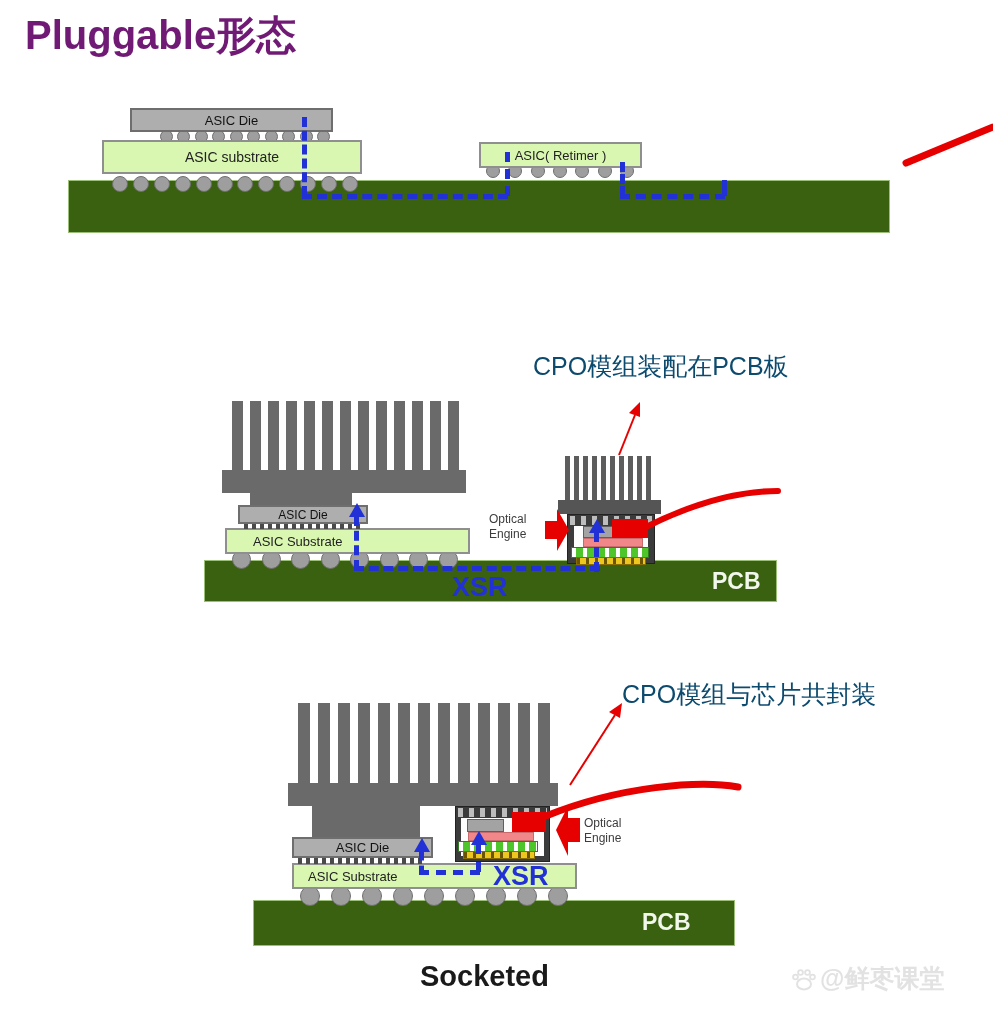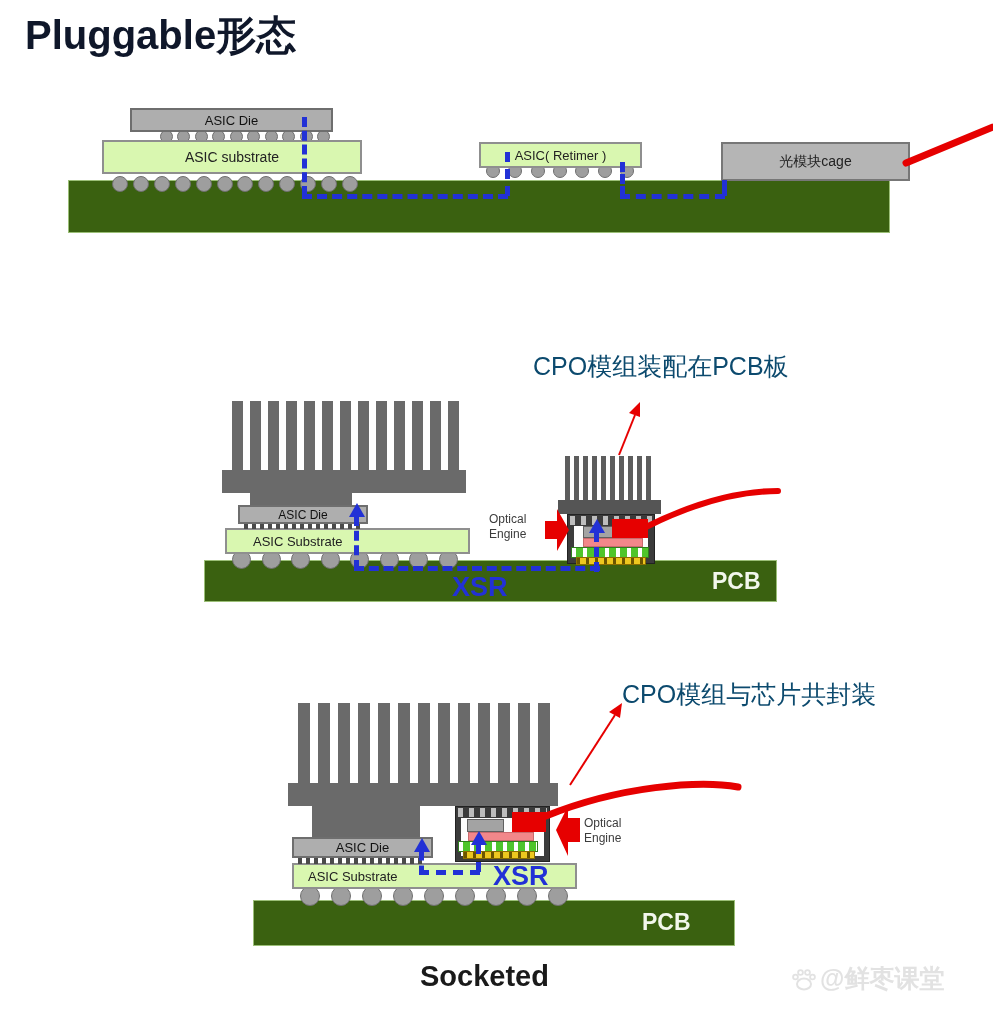--- a/index.html
+++ b/index.html
@@ -1,21 +1,21 @@
 <!DOCTYPE html>
 <html><head>
 <meta charset="utf-8">
 <style>
   html,body{margin:0;padding:0;background:#ffffff;}
   #stage{
     position:relative;width:993px;height:1012px;background:#ffffff;
     font-family:"Liberation Sans","DejaVu Sans",sans-serif;overflow:hidden;
   }
   .abs{position:absolute;box-sizing:border-box;}
-  .title{font-weight:bold;color:#0f172a;font-size:42px;letter-spacing:0px;white-space:nowrap;}
+  .title{font-weight:bold;color:#701a75;font-size:42px;letter-spacing:0px;white-space:nowrap;}
   .annot{font-size:25px;color:#0c4a6e;white-space:nowrap;}
   .pcb{background:#3a6110;border:1px solid #9bbf77;}
   .pcb-label{color:#f2f7ec;font-weight:bold;font-size:23px;white-space:nowrap;}
   .chipbox{background:#aeaeae;border:2px solid #6e6e6e;display:flex;align-items:center;justify-content:center;
            font-size:13px;color:#111;white-space:nowrap;}
   .subbox{background:#d9f7b0;border:2px solid #8f8f8f;display:flex;align-items:center;justify-content:center;
           font-size:14px;color:#222;white-space:nowrap;}
   .cage{background:#b5b5b5;border:2px solid #777;display:flex;align-items:center;justify-content:center;
         font-size:14px;color:#222;}
   .heatsink{background:#6a6a6a;}
@@ -91,23 +91,20 @@
       <span style="width: 14px; height: 14px;"></span>
       <span style="width: 14px; height: 14px;"></span>
       <span style="width: 14px; height: 14px;"></span>
       <span style="width: 14px; height: 14px;"></span>
       <span style="width: 14px; height: 14px;"></span>
     </div>
   <div class="abs subbox" style="left:479px;top:142px;width:163px;height:26px;font-size:13px;align-items:center;">
     <span>ASIC( Retimer )</span>
   </div>
 
-  <div class="abs cage" style="left:721px;top:142px;width:189px;height:39px;">
-    <span>光模块cage</span>
-  </div>
 
   <div class="abs vdash" style="left:302px;top:117px;height:79px;"></div>
   <div class="abs hdash" style="left:302px;top:194px;width:206px;"></div>
   <div class="abs vdash" style="left:505px;top:152px;height:44px;"></div>
   <div class="abs vdash" style="left:620px;top:162px;height:34px;"></div>
   <div class="abs hdash" style="left:620px;top:194px;width:105px;"></div>
   <div class="abs vdash" style="left:722px;top:180px;height:16px;"></div>
 
   <div class="abs annot" style="left:533px;top:350px;">CPO模组装配在PCB板</div>
 

